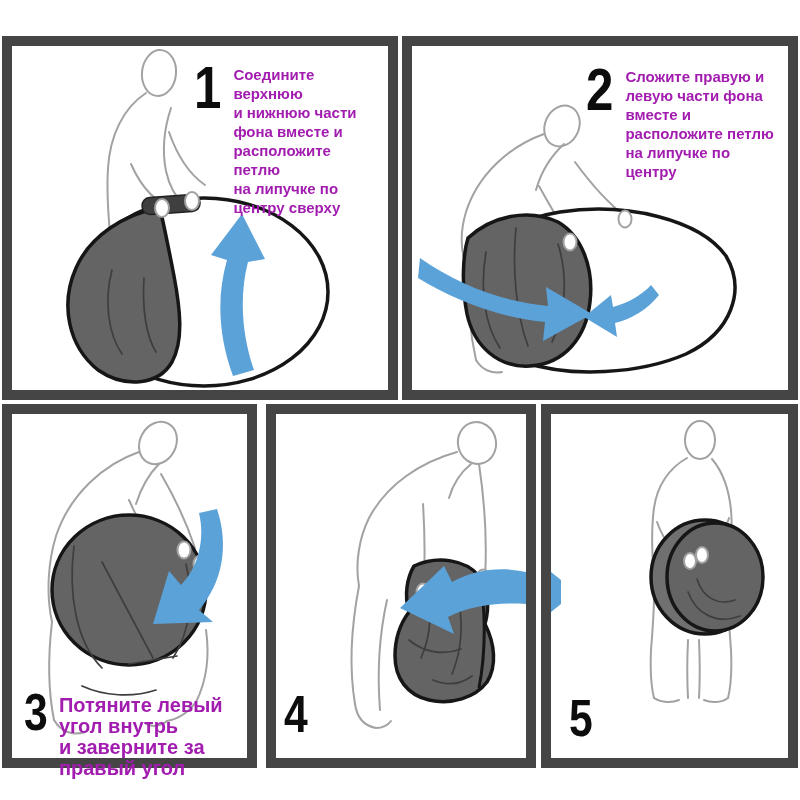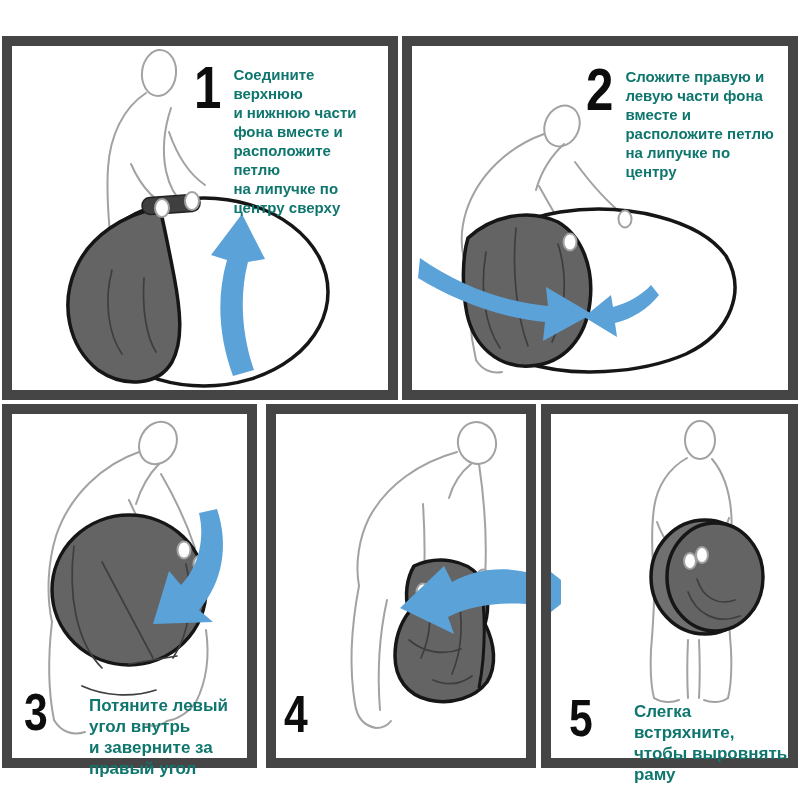--- a/index.html
+++ b/index.html
@@ -9,23 +9,23 @@
   .panel svg{position:absolute;left:0;top:0;width:100%;height:100%;display:block;}
   #p1{left:2px;top:36px;width:396px;height:364px;}
   #p2{left:402px;top:36px;width:396px;height:364px;}
   #p3{left:2px;top:404px;width:255px;height:364px;}
   #p4{left:266px;top:404px;width:270px;height:364px;}
   #p5{left:541px;top:404px;width:257px;height:364px;}
   .caption{position:absolute;display:flex;align-items:flex-start;z-index:3;}
   .num{font-weight:900;color:#0d0d0d;line-height:.85;transform:scaleX(.82);transform-origin:left top;margin-right:8px;letter-spacing:-2px;}
   .top-cap .num{font-size:60px;}
   .bot-cap .num{font-size:52px;}
-  .txt{font-weight:700;color:#0f766e;white-space:pre-line;}
+  .txt{font-weight:700;color:#a21caf;white-space:pre-line;}
   .top-cap .txt{font-size:15px;line-height:19px;padding-top:3px;}
-  .bot-cap .txt{font-size:17px;line-height:21px;padding-top:5px;margin-left:30px;}
+  .bot-cap .txt{font-size:20px;line-height:21px;padding-top:5px;}
   #p1 .caption{left:182px;top:16px;width:185px;}
   #p2 .caption{left:174px;top:18px;width:195px;}
   #p3 .caption{left:12px;top:276px;width:230px;}
   #p4 .caption{left:8px;top:278px;width:245px;}
   #p5 .caption{left:18px;top:282px;width:225px;}
   
   .fig-line{fill:none;stroke:#a2a2a2;stroke-width:2;stroke-linecap:round;}
   .fig-fill{fill:#ffffff;stroke:#a2a2a2;stroke-width:2;}
   .blob{fill:#ffffff;stroke:#161616;stroke-width:3.5;}
   .fabric{stroke:#161616;stroke-width:3.5;}
@@ -182,18 +182,16 @@
         <ellipse class="fabric" cx="164" cy="163" rx="48" ry="54" stroke-width="2" fill="#646464"></ellipse>
         <path class="crease" d="M137,178 C145,200 166,211 189,202"></path>
         <path class="crease" d="M146,165 C152,184 167,192 184,186"></path>
         <ellipse class="fig-fill" cx="139" cy="147" rx="6" ry="8"></ellipse>
         <ellipse class="fig-fill" cx="151" cy="141" rx="6" ry="8"></ellipse>
       </g>
       <path class="arrow" d="M0,158 L10,166 L10,190 L0,198 Z" fill="#5ba2d9"></path>
     </svg>
     <div class="caption bot-cap">
       <div class="num">5</div>
-      <div class="txt">Слегка встряхните,
-чтобы выровнять раму</div>
     </div>
   </div>
 
 </div>
 
 </body></html>

